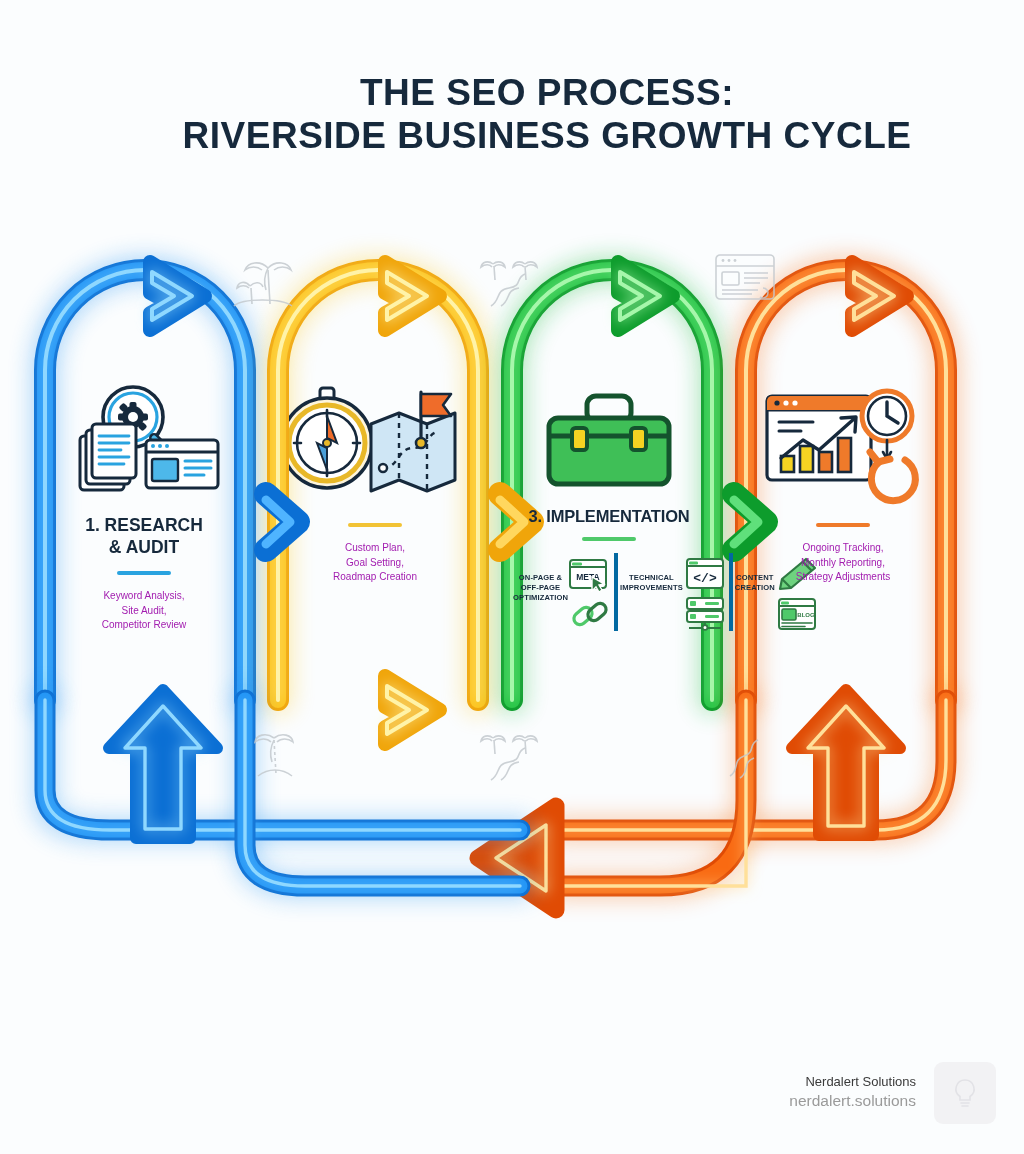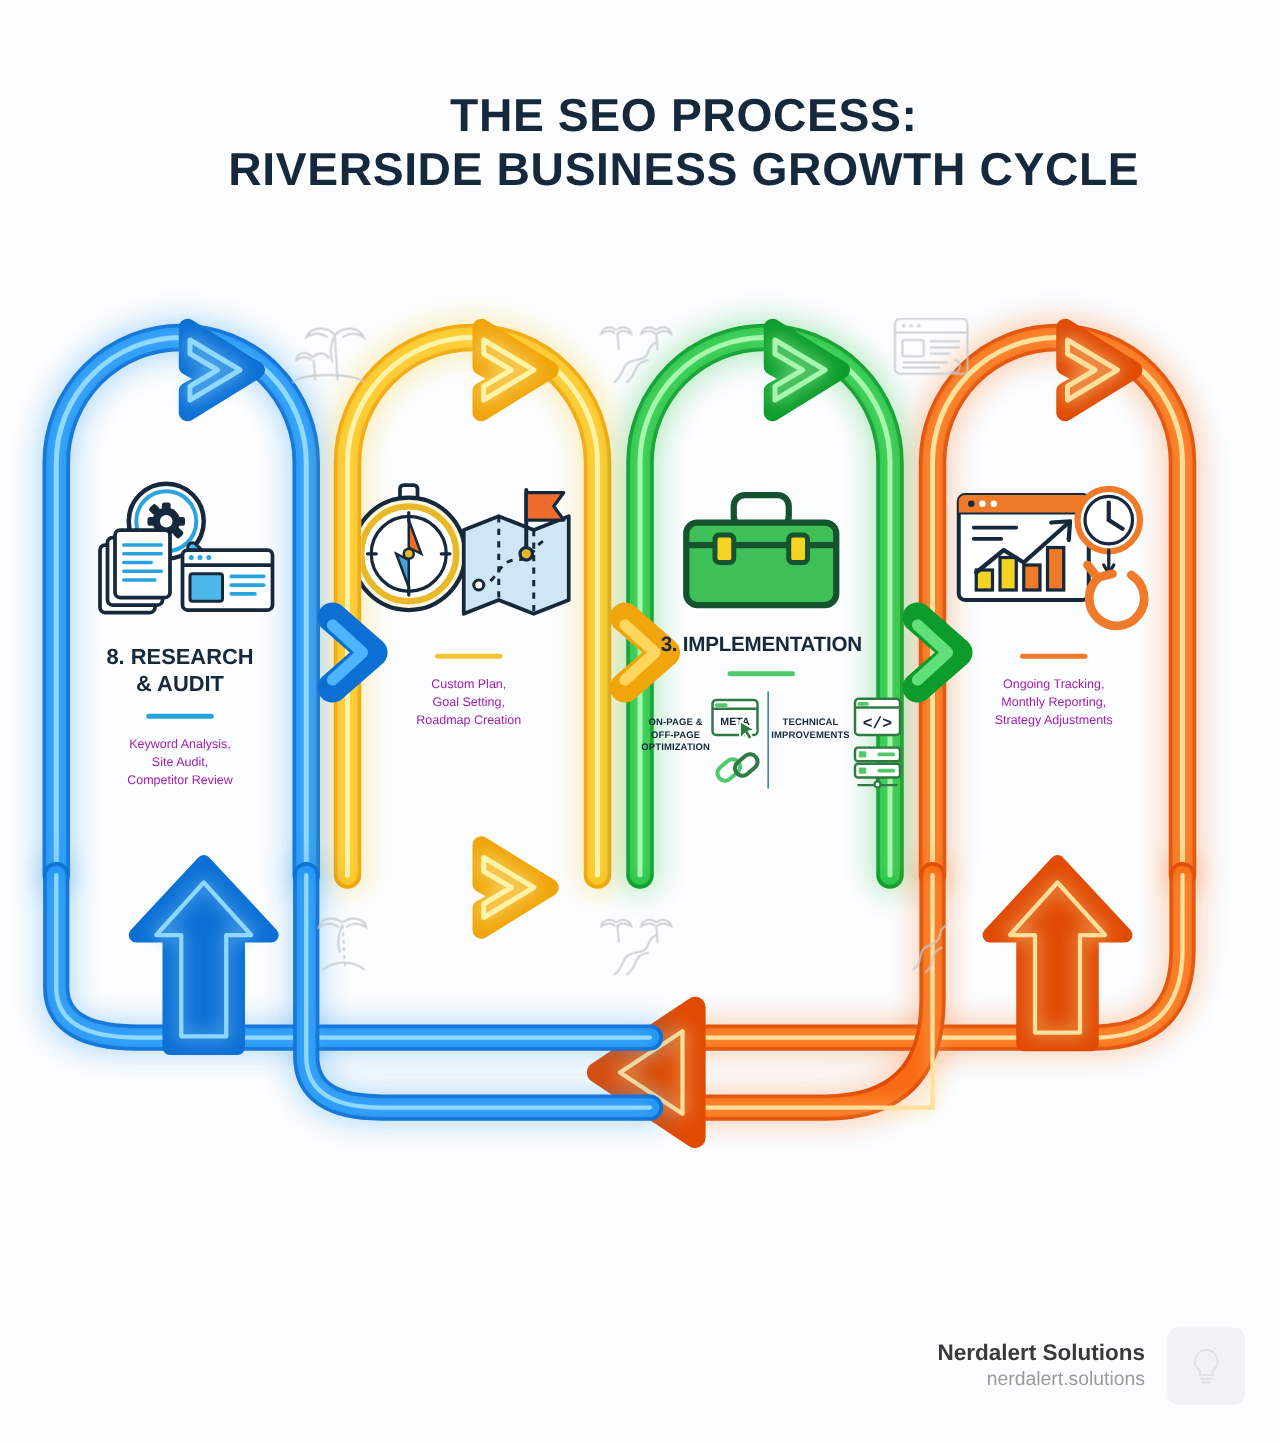--- a/index.html
+++ b/index.html
@@ -56,34 +56,34 @@
   #card4{left:752px;top:378px;}
 
   
   .sub-grid{
     display:flex;width:196px;margin-top:2px;
   }
   .sub-col{
     flex:1;display:flex;align-items:center;
     padding:0 2px;
   }
-  .sub-col + .sub-col{border-left:1px solid #0369a1;}
+  .sub-col + .sub-col{border-left:4px solid #0369a1;}
   .sub-label{
     font-size:7.6px;font-weight:bold;color:#16293c;
     line-height:1.3;letter-spacing:.1px;height:38px;
   }
   .sub-icons{display:flex;flex-direction:column;gap:6px;align-items:center;margin-top:4px;}
 
   
   .footer{
     position:absolute;right:28px;bottom:30px;z-index:40;
     display:flex;align-items:center;gap:18px;
   }
   .footer-text{text-align:right;}
-  .brand{font-size:18px;font-weight:bold;color:#3a3a3a;line-height:1.25;}
+  .brand{font-size:13px;font-weight:normal;color:#3a3a3a;line-height:1.25;}
   .brand-url{font-size:15.5px;color:#9a9a9a;line-height:1.35;}
   .footer-logo{
     width:62px;height:62px;border-radius:9px;background:#f2f2f4;
     display:flex;align-items:center;justify-content:center;
   }
 </style>
 </head>
 <body>
 
 <div class="stage">
@@ -315,21 +315,21 @@
           <circle cx="102" cy="66" r="2" fill="#29a3e0"></circle>
           <circle cx="109" cy="66" r="2" fill="#29a3e0"></circle>
           <rect x="94" y="79" width="26" height="22" rx="2" fill="#4db8ea" stroke="#16293c" stroke-width="2.4"></rect>
           <g stroke="#29a3e0" stroke-width="3" stroke-linecap="round">
             <path d="M127 81 L153 81 M127 88 L153 88 M127 95 L146 95"></path>
           </g>
         </g>
       </svg>
     </div>
     <div class="step-title">
-      <div>8. RESEARCH</div>
+      <div>1. RESEARCH</div>
       <div>&amp; AUDIT</div>
     </div>
     <div class="divider" style="background:#29a3e0"></div>
     <div class="step-desc">
       <div>Keyword Analysis,</div>
       <div>Site Audit,</div>
       <div>Competitor Review</div>
     </div>
   </div>
 
@@ -416,20 +416,38 @@
             <rect x="7" y="4" width="6" height="5" rx="1" fill="#4fc96a"></rect>
             <rect x="7" y="17" width="6" height="5" rx="1" fill="#4fc96a"></rect>
             <rect x="22" y="5" width="14" height="3" rx="1.2" fill="#4fc96a"></rect>
             <rect x="22" y="18" width="14" height="3" rx="1.2" fill="#4fc96a"></rect>
             <path d="M22 25 L22 29 M6 31 L38 31" stroke="#2f7a43" stroke-width="1.8"></path>
             <circle cx="22" cy="30.5" r="2.4" fill="#ffffff" stroke="#2f7a43" stroke-width="1.8"></circle>
           </svg>
         </div>
       </div>
 
+      <div class="sub-col">
+        <div class="sub-label">CONTENT CREATION</div>
+        <div class="sub-icons">
+          <svg width="42" height="34" viewBox="0 0 42 34">
+            <path d="M30 2 L39 11 L15 31 L4 32 L6 22 Z" fill="#6ed37f" stroke="#2f7a43" stroke-width="2.2" stroke-linejoin="round"></path>
+            <path d="M27 5 L36 14" stroke="#2f7a43" stroke-width="2.2"></path>
+            <path d="M6 22 L15 31" stroke="#2f7a43" stroke-width="2.2"></path>
+          </svg>
+          <svg width="44" height="34" viewBox="0 0 44 34">
+            <rect x="4" y="2" width="36" height="30" rx="3" fill="#ffffff" stroke="#2f7a43" stroke-width="2"></rect>
+            <path d="M4 9 L40 9" stroke="#2f7a43" stroke-width="2"></path>
+            <rect x="6" y="4.5" width="8" height="3" rx="1.2" fill="#4fc96a"></rect>
+            <rect x="7" y="12" width="14" height="11" rx="1.5" fill="#4fc96a" stroke="#2f7a43" stroke-width="1.6"></rect>
+            <text x="31" y="20" font-size="6" font-weight="bold" text-anchor="middle" fill="#2f7a43" font-family="'Liberation Sans',sans-serif">BLOG</text>
+            <path d="M7 26 L37 26 M7 29.5 L30 29.5" stroke="#2f7a43" stroke-width="1.6" stroke-linecap="round"></path>
+          </svg>
+        </div>
+      </div>
     </div>
   </div>
 
   <div class="card" id="card4">
     <div class="card-icons">
       <svg width="172" height="128" viewBox="0 0 172 128">
         <g>
           <rect x="10" y="16" width="104" height="84" rx="5" fill="#ffffff" stroke="#16293c" stroke-width="3.2"></rect>
           <path d="M10 30 L114 30" stroke="#16293c" stroke-width="3.2"></path>
           <path d="M10 21 a5 5 0 0 1 5 -5 L109 16 a5 5 0 0 1 5 5 L114 30 L10 30 Z" fill="#ef7a2a"></path>

